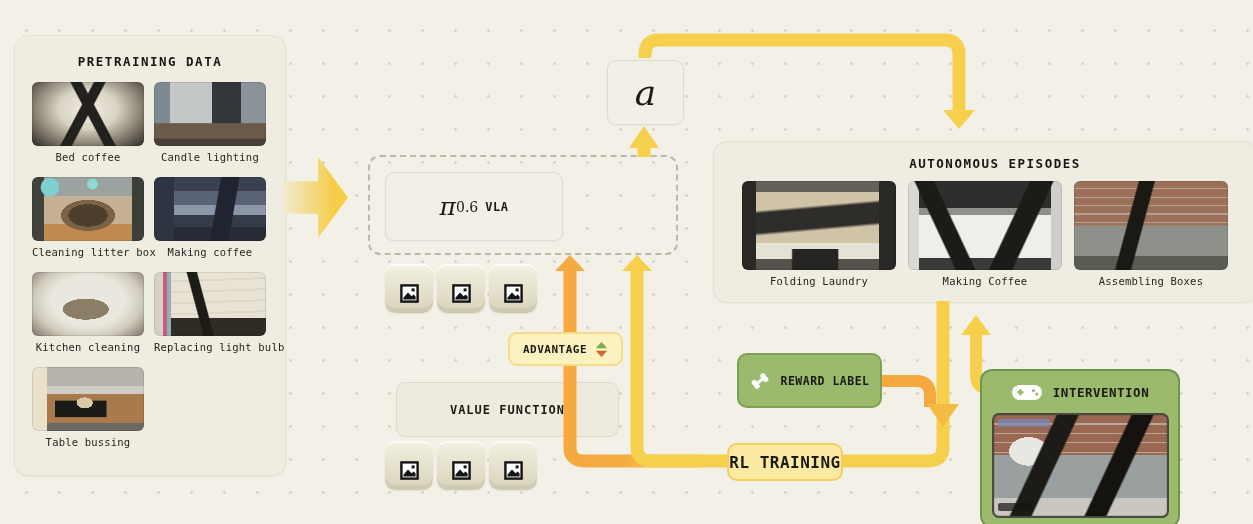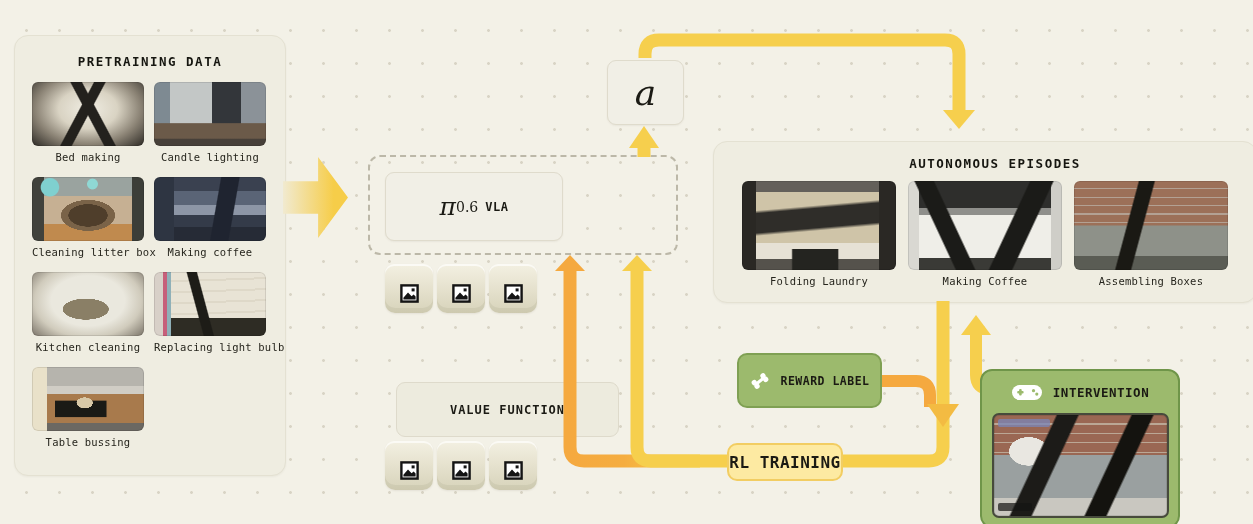--- a/index.html
+++ b/index.html
@@ -145,21 +145,21 @@
 </head>
 <body>
 
 <div class="canvas">
 
   <section class="panel pre-panel">
     <div class="panel-title">PRETRAINING DATA</div>
     <div class="pre-grid">
       <figure class="item">
         <div class="ph ph-bed"></div>
-        <figcaption class="caption">Bed making</figcaption>
+        <figcaption class="caption">Bed coffee</figcaption>
       </figure>
       <figure class="item">
         <div class="ph ph-candle"></div>
         <figcaption class="caption">Candle lighting</figcaption>
       </figure>
       <figure class="item">
         <div class="ph ph-litter"></div>
         <figcaption class="caption">Cleaning litter box</figcaption>
       </figure>
       <figure class="item">
@@ -231,20 +231,27 @@
       </svg>
   </div>
   <div class="key" style="left:489px;top:441px;">
     <svg width="19" height="19" viewBox="0 0 19 19">
         <rect x="1.4" y="1.4" width="16.2" height="16.2" fill="#ffffff" stroke="#141414" stroke-width="2.4"></rect>
         <path d="M3.4 13.8 L8 8.4 L11.6 12.2 L13.6 10.4 L15.6 12.6 L15.6 15.6 L3.4 15.6 Z" fill="#141414"></path>
         <rect x="11.6" y="4.4" width="3" height="3" fill="#141414"></rect>
       </svg>
   </div>
 
+  <div class="advantage">
+    <span>ADVANTAGE</span>
+    <svg width="13" height="17" viewBox="0 0 13 17">
+      <polygon points="6.5,1 12.3,7.2 0.7,7.2" fill="#7cab4f"></polygon>
+      <polygon points="6.5,16 12.3,9.8 0.7,9.8" fill="#cc6a3a"></polygon>
+    </svg>
+  </div>
 
   <section class="panel epi-panel">
     <div class="panel-title">AUTONOMOUS EPISODES</div>
     <div class="epi-row">
       <figure class="item">
         <div class="ph ph-laundry"></div>
         <figcaption class="caption">Folding Laundry</figcaption>
       </figure>
       <figure class="item">
         <div class="ph ph-coffee2"></div>

